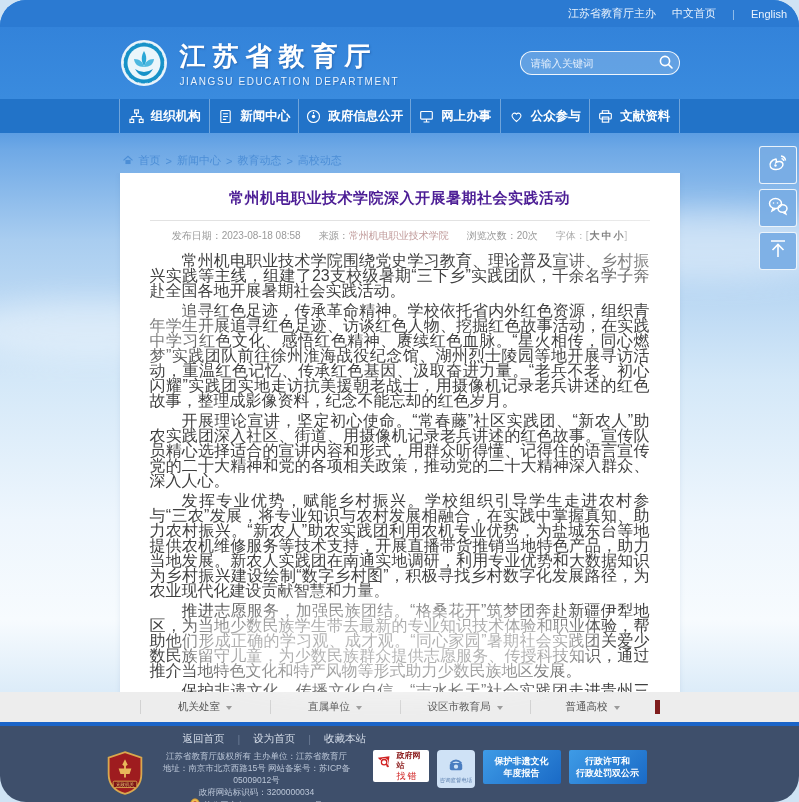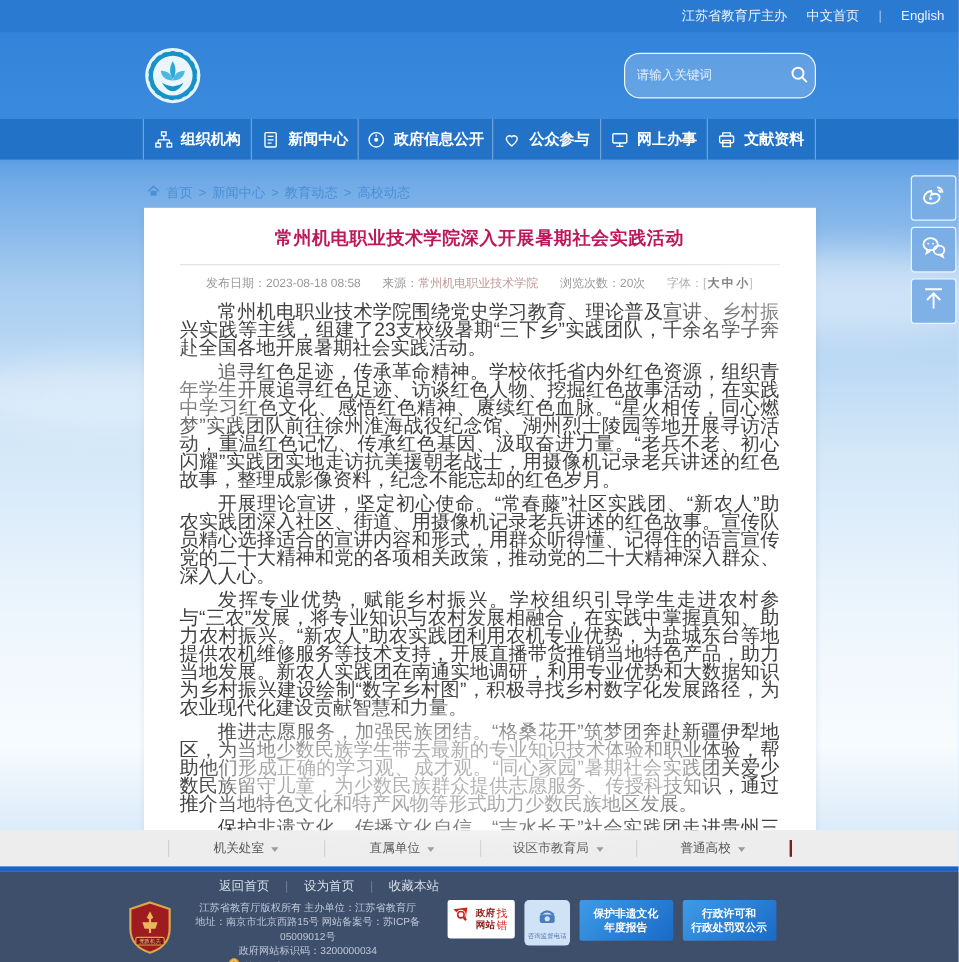--- a/index.html
+++ b/index.html
@@ -1,98 +1,99 @@
 <!DOCTYPE html>
 <html><head>
 <meta charset="utf-8">
 <style>
   * { margin:0; padding:0; box-sizing:border-box; }
   html,body { background:#cfe3f4; }
   body { font-family:"Liberation Sans","DejaVu Sans",sans-serif; }
   .page{ width:799px; height:802px; margin:0 auto; position:relative; overflow:hidden;
     display:flex; flex-direction:column;
     background:linear-gradient(180deg,#2e7ed6 0px,#3787dc 100px,#6fa9e6 150px,#a9cdf0 240px,#d4e8f8 380px,#eef6fd 520px,#f7fbfe 620px,#d9eaf8 700px,#c4dcf1 802px);
+    border-radius:26px;
   }
   .cloud{ position:absolute; border-radius:50%; filter:blur(14px); background:rgba(255,255,255,.75); pointer-events:none; }
   .cloud1{ width:260px; height:60px; left:-40px; top:300px; opacity:.5;}
   .cloud2{ width:300px; height:70px; right:-60px; top:210px; opacity:.55;}
   .cloud3{ width:420px; height:90px; left:180px; top:600px; opacity:.8;}
 
   
   .topbar{ height:27px; background:#2b7ad2; display:flex; justify-content:flex-end; align-items:center; padding:0 12px; flex:0 0 auto;}
   .topbar a{ color:#eaf3fd; font-size:11px; text-decoration:none; margin-left:16px; cursor:pointer;}
   .topbar .sep{ color:#9cc4ec; font-size:11px; margin-left:16px;}
 
   
   .header{ height:72px; flex:0 0 auto; background:linear-gradient(180deg,#3383da,#3a8bde); position:relative;}
   .header-inner{ width:560px; margin:0 auto; height:100%; display:flex; align-items:center; position:relative;}
   .logo{ width:48px; height:48px; flex:0 0 auto; cursor:pointer;}
   .site-title{ margin-left:12px; color:#fff;}
   .site-name{ font-size:26px; font-weight:bold; letter-spacing:7px; text-shadow:1px 1px 2px rgba(30,80,150,.5); white-space:nowrap;}
   .site-name-en{ font-size:10px; letter-spacing:1.6px; color:#e8f2fc; margin-top:2px; text-shadow:1px 1px 1px rgba(30,80,150,.4); white-space:nowrap;}
-  .search{ position:absolute; right:0; top:50%; transform:translateY(-50%); width:160px; height:38px; border:1px solid rgba(255,255,255,.9); border-radius:13px; background:rgba(255,255,255,.22); display:flex; align-items:center; padding:0 4px 0 10px;}
+  .search{ position:absolute; right:0; top:50%; transform:translateY(-50%); width:160px; height:24px; border:1px solid rgba(255,255,255,.9); border-radius:13px; background:rgba(255,255,255,.22); display:flex; align-items:center; padding:0 4px 0 10px;}
   .search input{ flex:1; border:none; outline:none; background:transparent; font-size:10.5px; color:#fff; min-width:0;}
   .search input::placeholder{ color:#e3eefb;}
   .search-btn{ width:18px; height:18px; border:none; background:transparent; cursor:pointer; display:flex; align-items:center; justify-content:center; padding:0;}
 
   
   .nav{ height:34px; flex:0 0 auto; background:#2273c8;}
   .nav-inner{ width:560px; margin:0 auto; height:100%; display:flex;justify-content:flex-end;}
   .nav-item{ flex:1; display:flex; align-items:center; justify-content:center; gap:7px; color:#fff; font-size:12.5px; font-weight:bold; cursor:pointer; border-left:1px solid rgba(255,255,255,.35); white-space:nowrap;}
   .nav-item:last-child{ border-right:1px solid rgba(255,255,255,.35);}
   .nav-item.wide{ flex:1.25;}
   .nav-icon{ display:flex; align-items:center;}
 
   
   .breadcrumb{ flex:0 0 auto; width:560px; margin:0 auto; padding:20px 0 5px 2px; display:flex; align-items:center; gap:5px; font-size:11px; color:#4c8ed6;}
   .breadcrumb span{ white-space:nowrap;}
   .crumb{ cursor:pointer;}
 
   
   .card-wrap{ flex:1 1 auto; min-height:0; overflow:hidden;}
   .card{ width:560px; margin:0 auto; background:#fff; box-shadow:0 0 5px rgba(60,100,150,.12); padding:16px 30px 12px;}
-  .article-title{ text-align:center; font-size:15px; font-weight:bold; color:#be185d; letter-spacing:.5px;}
+  .article-title{ text-align:center; font-size:15px; font-weight:bold; color:#4c1d95; letter-spacing:.5px;}
   .title-divider{ border-bottom:1px solid #e2e2e2; margin:12px 0 0;}
   .meta{ display:flex; justify-content:center; gap:18px; font-size:10px; color:#9a9a9a; padding:8px 0 10px; white-space:nowrap;}
   .meta .src-val{ color:#c09a9a;}
   .meta .font-sizes b{ color:#3f3f3f; font-weight:bold; margin:0 1px; cursor:pointer;}
   .article-body{ font-size:16px; color:#404040; line-height:15px; text-align:justify;}
   .article-body p{ text-indent:2em; margin-bottom:5px;}
 
   
   .share-bar{ margin-top:8px; background:#f3f3f3; height:26px; display:flex; align-items:center; padding:0 10px;}
   .share-left{ display:flex; align-items:center; cursor:pointer;}
   .share-right{ margin-left:auto; display:flex; align-items:center; gap:16px;}
   .share-right .act{ display:flex; align-items:center; gap:5px; font-size:10.5px; color:#555; cursor:pointer;}
 
   
   .related{ padding:12px 2px 6px; display:flex; flex-direction:column; gap:9px;text-align:right;}
   .related a{ color:#3a79c3; font-size:10.5px; text-decoration:none; cursor:pointer;}
 
   
   .quick-nav{ flex:0 0 auto; height:30px; background:#ededed; display:flex; align-items:center; justify-content:center;}
   .qn-item{ display:flex; align-items:center; justify-content:center; gap:6px; width:130px; font-size:10.5px; color:#555; cursor:pointer; border-left:1px solid #d2d2d2; height:14px;}
-  .qn-item:last-child{ border-right:2px solid #7f1d1d;}
+  .qn-item:last-child{ border-right:5px solid #7f1d1d;}
   .qn-caret{ width:0; height:0; border-left:3.5px solid transparent; border-right:3.5px solid transparent; border-top:4px solid #9a9a9a; margin-top:2px;}
 
   .blue-line{ flex:0 0 auto; height:4px; background:#1a64c8;}
 
   
   .footer{ flex:0 0 auto; height:76px; background:#3e4f6b; color:#b9c4d6;}
   .footer-inner{ width:590px; margin:0 auto; padding-top:5px;}
   .footer-links{ display:flex; align-items:center; gap:13px; font-size:10.5px; padding-left:78px; height:16px;}
   .footer-links a{ color:#d7dfeb; text-decoration:none; cursor:pointer;}
   .footer-links .fsep{ color:#6c7c96;}
   .footer-main{ display:flex; align-items:flex-start; gap:8px; margin-top:3px;}
   .gov-badge{ flex:0 0 auto; cursor:pointer;}
   .footer-text{ width:208px; text-align:center; font-size:8.5px; line-height:12px; color:#bcc7d8; flex:0 0 auto;}
   .sec-line{ display:inline-flex; align-items:center; gap:3px;}
   .badge-row{ display:flex; align-items:flex-start; gap:8px; margin-left:4px;}
   .badge-find{ width:56px; height:32px; background:#fff; border-radius:2px; display:flex; align-items:center; gap:3px; padding:2px 3px; cursor:pointer;}
-  .bf-text{ display:flex; flex-direction:row; line-height:10px;}
+  .bf-text{ display:flex; flex-direction:column; line-height:10px;}
   .bf-text .l1{ font-size:8px; color:#8b1a1a; font-weight:bold;}
   .bf-text .l2{ font-size:9px; color:#d02020; font-weight:normal; letter-spacing:2px;}
   .badge-phone{ width:38px; height:38px; background:#cfe2f6; border-radius:4px; display:flex; flex-direction:column; align-items:center; justify-content:center; cursor:pointer; padding-top:2px;}
   .badge-phone .bp-label{ font-size:6px; color:#5b7fae; transform:scale(.9); white-space:nowrap;}
   .badge-blue{ width:78px; height:34px; border-radius:2px; background:linear-gradient(135deg,#3e9be6,#1a6ac6); color:#fff; font-size:9px; font-weight:bold; line-height:12px; display:flex; flex-direction:column; align-items:center; justify-content:center; cursor:pointer; text-align:center;}
 
   
   .floatbar{ position:absolute; right:2px; top:146px; display:flex; flex-direction:column; gap:5px; z-index:10;}
   .float-btn{ width:38px; height:38px; background:rgba(120,173,228,.92); border:1px solid rgba(255,255,255,.85); border-radius:3px; display:flex; align-items:center; justify-content:center; cursor:pointer;}
 </style>
@@ -118,20 +119,24 @@
           <circle cx="24" cy="24" r="23" fill="#eaf4fb"></circle>
           <circle cx="24" cy="24" r="20.5" fill="#1792c8"></circle>
           <circle cx="24" cy="24" r="16.5" fill="#eaf6fb"></circle>
           <path d="M24 12 C27 17 27 22 24 27 C21 22 21 17 24 12 Z" fill="#2aa7d6"></path>
           <path d="M14 20 C20 20 23 23 24 28 C18 28 14.5 25 14 20 Z" fill="#4db8e0"></path>
           <path d="M34 20 C28 20 25 23 24 28 C30 28 33.5 25 34 20 Z" fill="#4db8e0"></path>
           <path d="M15 30 q9 6 18 0 q-4 7 -9 7 q-5 0 -9 -7 Z" fill="#1792c8"></path>
           <circle cx="24" cy="24" r="20.5" fill="none" stroke="#d7ecf6" stroke-width="1" stroke-dasharray="3 4"></circle>
         </svg>
       </div>
+      <div class="site-title">
+        <div class="site-name">江苏省教育厅</div>
+        <div class="site-name-en">JIANGSU EDUCATION DEPARTMENT</div>
+      </div>
       <div class="search">
         <input type="text" placeholder="请输入关键词" style="">
         <button class="search-btn">
           <span>
             <svg width="16" height="16" viewBox="0 0 16 16">
                 <circle cx="7" cy="7" r="4.6" fill="none" stroke="#fff" stroke-width="1.6"></circle>
                 <line x1="10.6" y1="10.6" x2="14" y2="14" stroke="#fff" stroke-width="1.6" stroke-linecap="round"></line>
               </svg>
           </span>
         </button>
@@ -167,33 +172,33 @@
               <circle cx="8" cy="8" r="6.4"></circle>
               <circle cx="8" cy="8" r="1.8" fill="#fff" stroke="none"></circle>
               <path d="M8 3.2v2"></path>
             </svg>
         </span>
         <span>政府信息公开</span>
       </div>
       <div class="nav-item">
         <span class="nav-icon">
           <svg width="15" height="15" viewBox="0 0 16 16" fill="none" stroke="#fff" stroke-width="1.2">
-              <path d="M8 13.4 C3.2 9.8 2 6.6 4.4 4.9 C6.4 3.6 8 5.4 8 5.4 C8 5.4 9.6 3.6 11.6 4.9 C14 6.6 12.8 9.8 8 13.4 Z"></path>
-            </svg>
-        </span>
-        <span>公众参与</span>
-      </div>
-      <div class="nav-item">
-        <span class="nav-icon">
-          <svg width="15" height="15" viewBox="0 0 16 16" fill="none" stroke="#fff" stroke-width="1.2">
               <rect x="1.8" y="2.6" width="12.4" height="8.2" rx="1"></rect>
               <path d="M8 10.8v2.4 M4.8 13.8h6.4"></path>
             </svg>
         </span>
         <span>网上办事</span>
+      </div>
+      <div class="nav-item">
+        <span class="nav-icon">
+          <svg width="15" height="15" viewBox="0 0 16 16" fill="none" stroke="#fff" stroke-width="1.2">
+              <path d="M8 13.4 C3.2 9.8 2 6.6 4.4 4.9 C6.4 3.6 8 5.4 8 5.4 C8 5.4 9.6 3.6 11.6 4.9 C14 6.6 12.8 9.8 8 13.4 Z"></path>
+            </svg>
+        </span>
+        <span>公众参与</span>
       </div>
       <div class="nav-item">
         <span class="nav-icon">
           <svg width="15" height="15" viewBox="0 0 16 16" fill="none" stroke="#fff" stroke-width="1.2">
               <path d="M4.6 4.6V1.8h6.8v2.8"></path>
               <rect x="1.8" y="4.6" width="12.4" height="6" rx="1"></rect>
               <rect x="4.6" y="8.6" width="6.8" height="5.4"></rect>
             </svg>
         </span>
         <span>文献资料</span>

